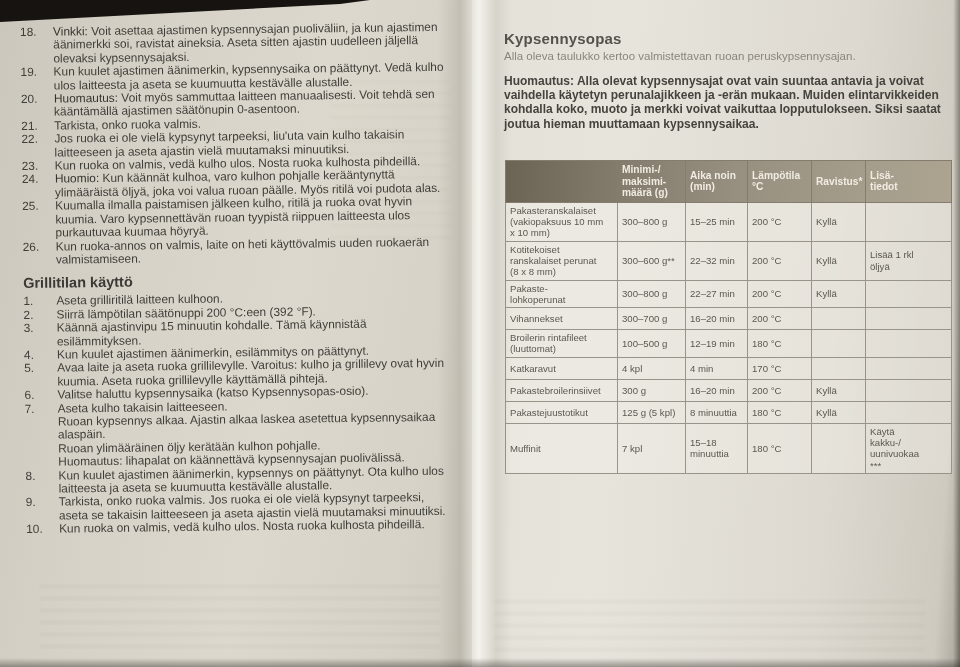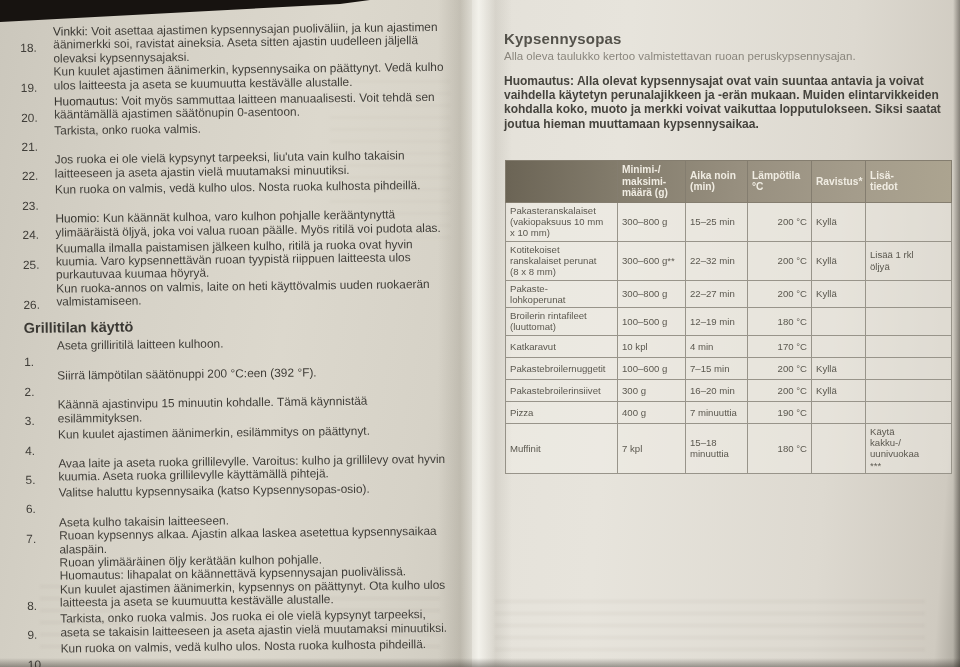--- a/index.html
+++ b/index.html
@@ -36,21 +36,21 @@
     background:linear-gradient(to left,rgba(40,36,30,0.45),rgba(40,36,30,0));
   }
 
   
   .left-content{
     position:absolute;left:20px;top:26px;width:426px;
     color:#403e39;font-size:11.9px;line-height:13.4px;
     transform:rotate(-0.7deg);transform-origin:0 0;
   }
   .li{display:flex;align-items:flex-start;}
-  .li .num{width:27px;min-width:27px;padding-right:6px;margin-top:16px;}
+  .li .num{width:27px;min-width:27px;padding-right:6px;}
   .li .txt{flex:1;}
   .li b{font-weight:normal;color:#36342f;}
   .section-title{
     font-size:14.5px;line-height:17px;font-weight:bold;color:#3b3934;
     margin:8px 0 3px 0;
   }
 
   
   .r-title{
     position:absolute;left:32px;top:30px;
@@ -75,21 +75,21 @@
     white-space:pre-line;overflow:hidden;
   }
   .cook-table thead tr{
     background:linear-gradient(92deg,var(--th-left,#6b6455) 0%,#837c6c 25%,#978f7f 52%,#a49c8b 78%,var(--th-right,#aca490) 100%);
   }
   .cook-table thead th{
     color:var(--th-text,#f0ece2);font-weight:bold;font-size:10.2px;line-height:11.6px;
     border-color:#847d6f;vertical-align:middle;padding-top:3px;padding-bottom:3px;
   }
   .cook-table tbody td{background:rgba(242,240,233,0.42);height:17px;}
-  .cook-table tbody td:nth-child(4){text-align:right;}
+  .cook-table tbody td:nth-child(4){text-align:left;}
 
   
   .bleed{
     position:absolute;pointer-events:none;opacity:0.55;
     background:repeating-linear-gradient(180deg,rgba(125,118,104,0.14) 0 3px,rgba(125,118,104,0) 3px 12px);
     filter:blur(1.4px);
   }
   .bleed.b1{left:495px;top:600px;width:430px;height:58px;}
   .bleed.b2{left:40px;top:585px;width:400px;height:70px;}
   .bleed.b3{left:330px;top:80px;width:120px;height:160px;opacity:0.3;}
@@ -237,58 +237,58 @@
           <tr>
             <td>Pakaste-
 lohkoperunat</td>
             <td>300–800 g</td>
             <td>22–27 min</td>
             <td>200 °C</td>
             <td>Kyllä</td>
             <td></td>
           </tr>
           <tr>
+            <td>Vihannekset</td>
+            <td>300–700 g</td>
+            <td>16–20 min</td>
+            <td>200 °C</td>
+            <td></td>
+            <td></td>
+          </tr>
+          <tr>
             <td>Broilerin rintafileet
 (luuttomat)</td>
             <td>100–500 g</td>
             <td>12–19 min</td>
             <td>180 °C</td>
             <td></td>
             <td></td>
           </tr>
           <tr>
             <td>Katkaravut</td>
-            <td>10 kpl</td>
+            <td>4 kpl</td>
             <td>4 min</td>
             <td>170 °C</td>
             <td></td>
-            <td></td>
-          </tr>
-          <tr>
-            <td>Pakastebroilernuggetit</td>
-            <td>100–600 g</td>
-            <td>7–15 min</td>
-            <td>200 °C</td>
-            <td>Kyllä</td>
             <td></td>
           </tr>
           <tr>
             <td>Pakastebroilerinsiivet</td>
             <td>300 g</td>
             <td>16–20 min</td>
             <td>200 °C</td>
             <td>Kyllä</td>
             <td></td>
           </tr>
           <tr>
-            <td>Pizza</td>
-            <td>400 g</td>
-            <td>7 minuuttia</td>
-            <td>190 °C</td>
-            <td></td>
+            <td>Pakastejuustotikut</td>
+            <td>125 g (5 kpl)</td>
+            <td>8 minuuttia</td>
+            <td>180 °C</td>
+            <td>Kyllä</td>
             <td></td>
           </tr>
           <tr>
             <td>Muffinit</td>
             <td>7 kpl</td>
             <td>15–18
 minuuttia</td>
             <td>180 °C</td>
             <td></td>
             <td>Käytä

